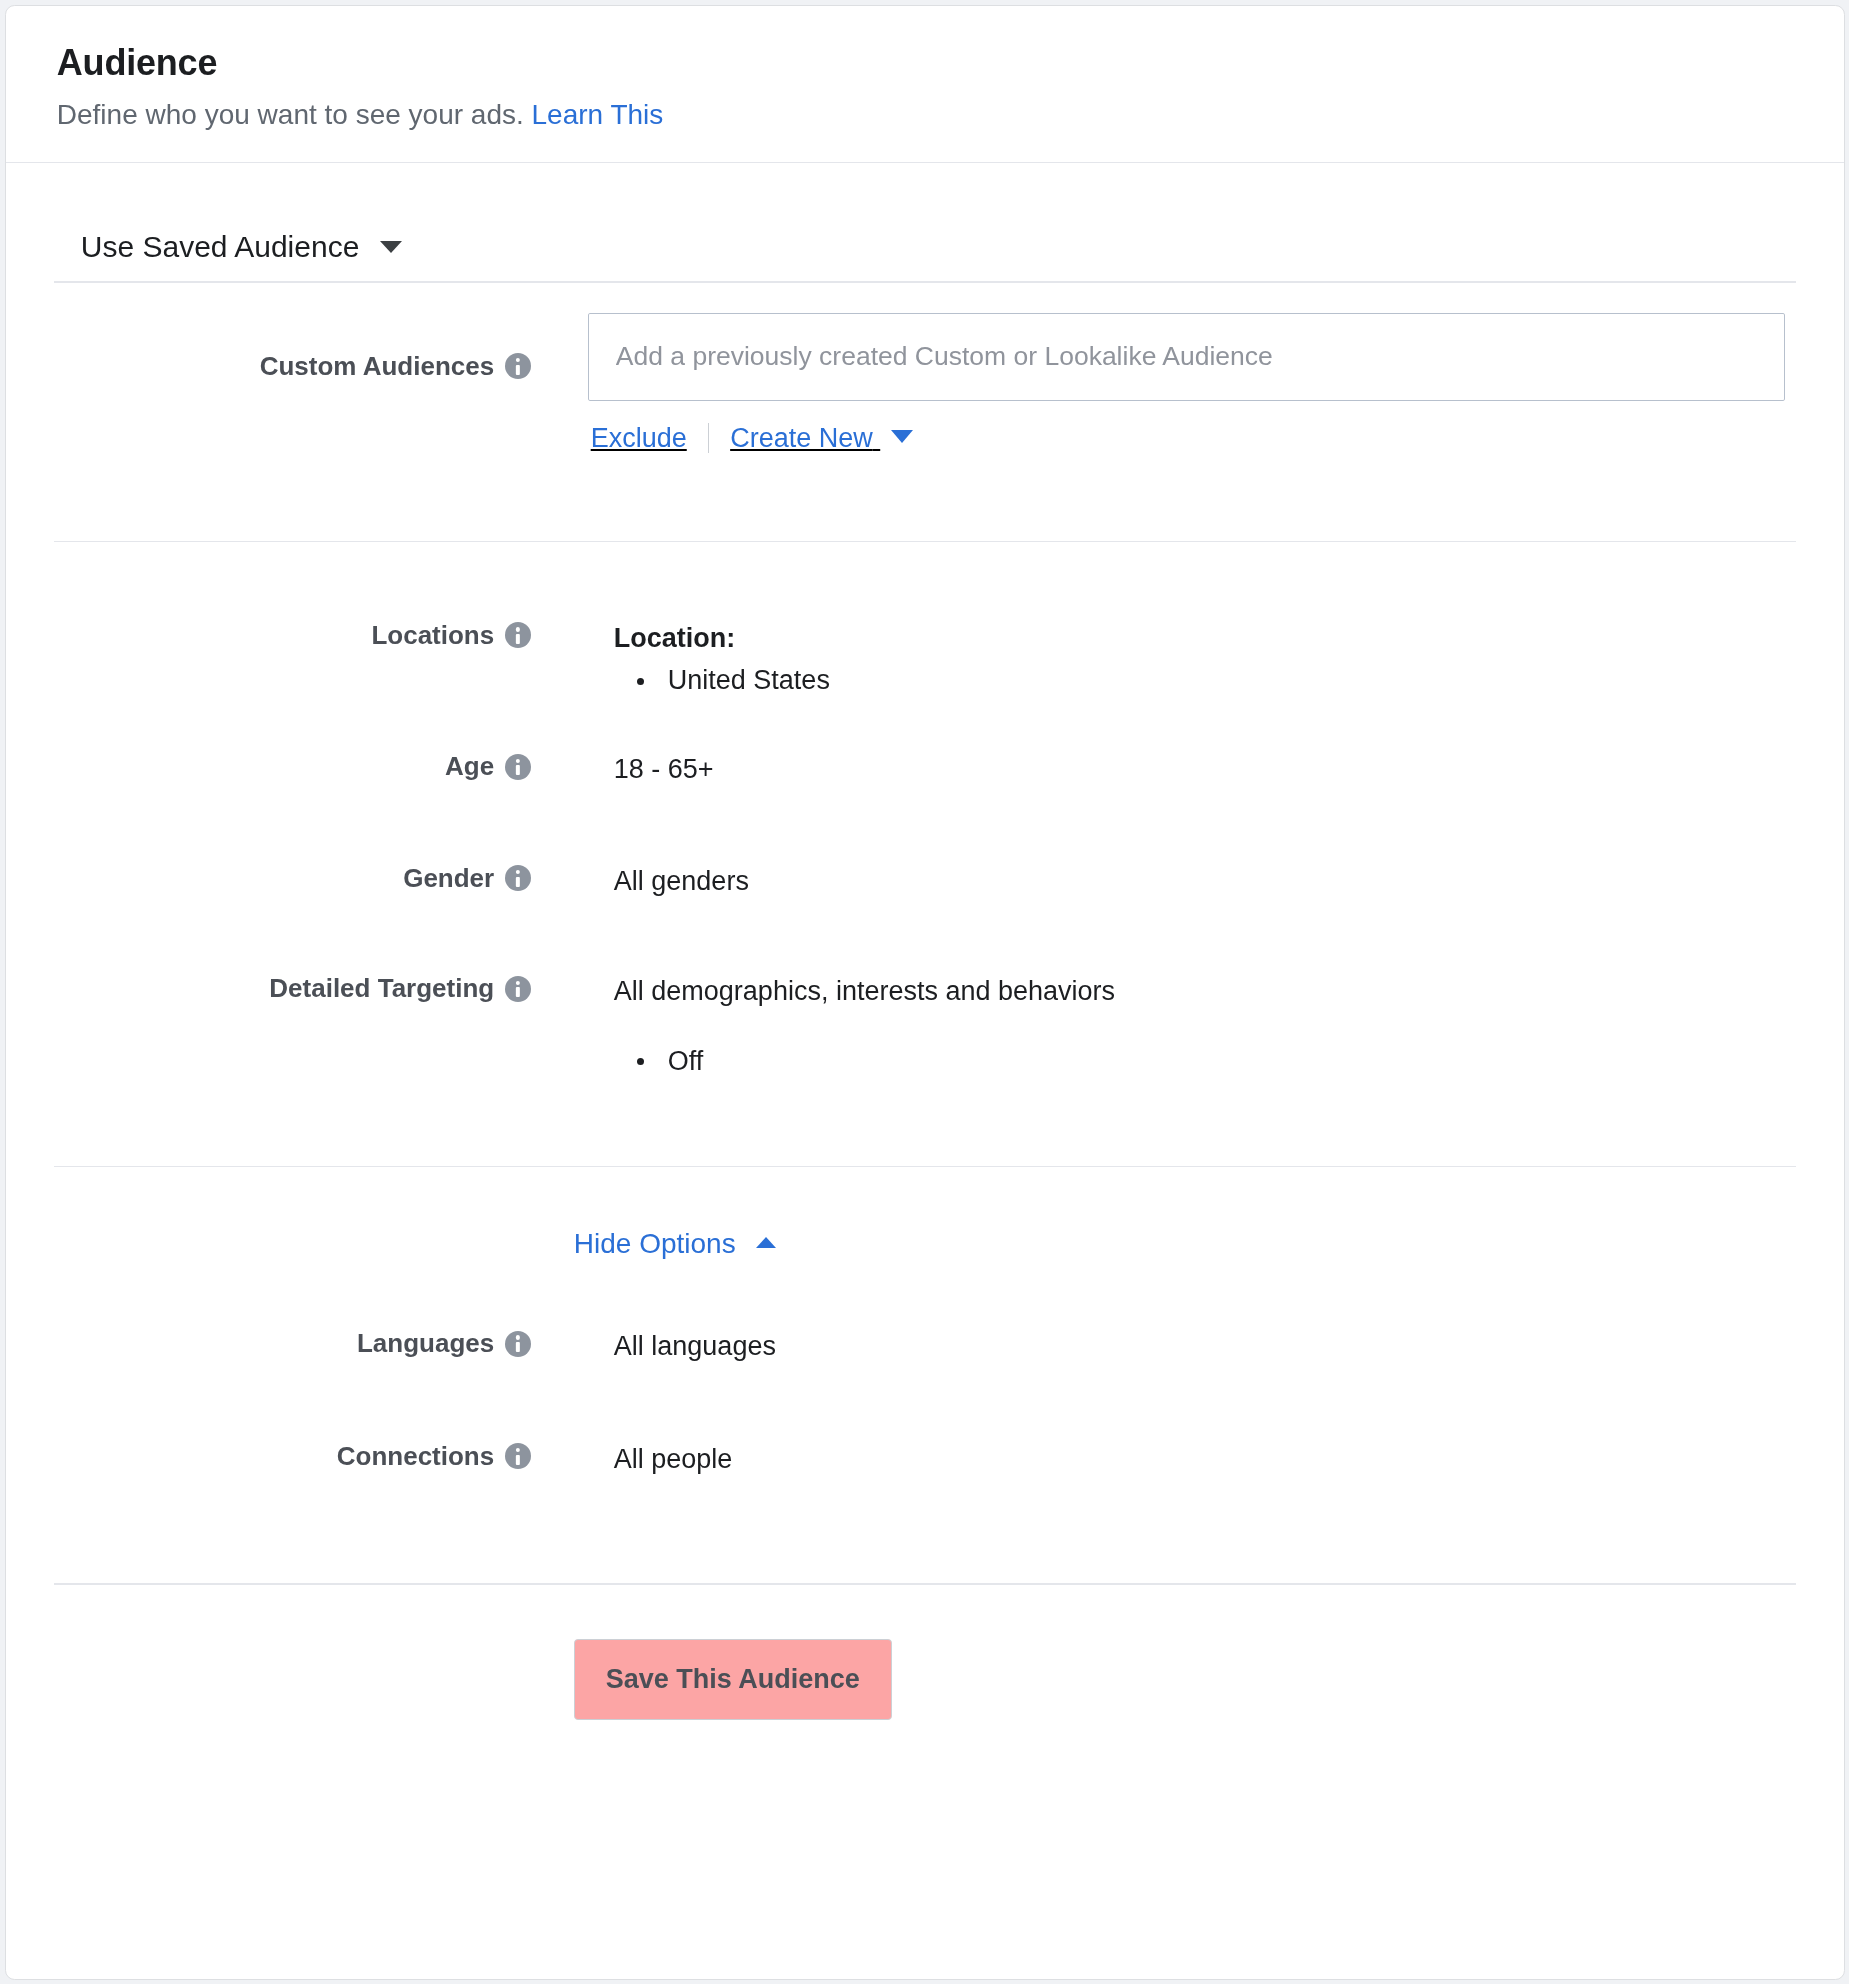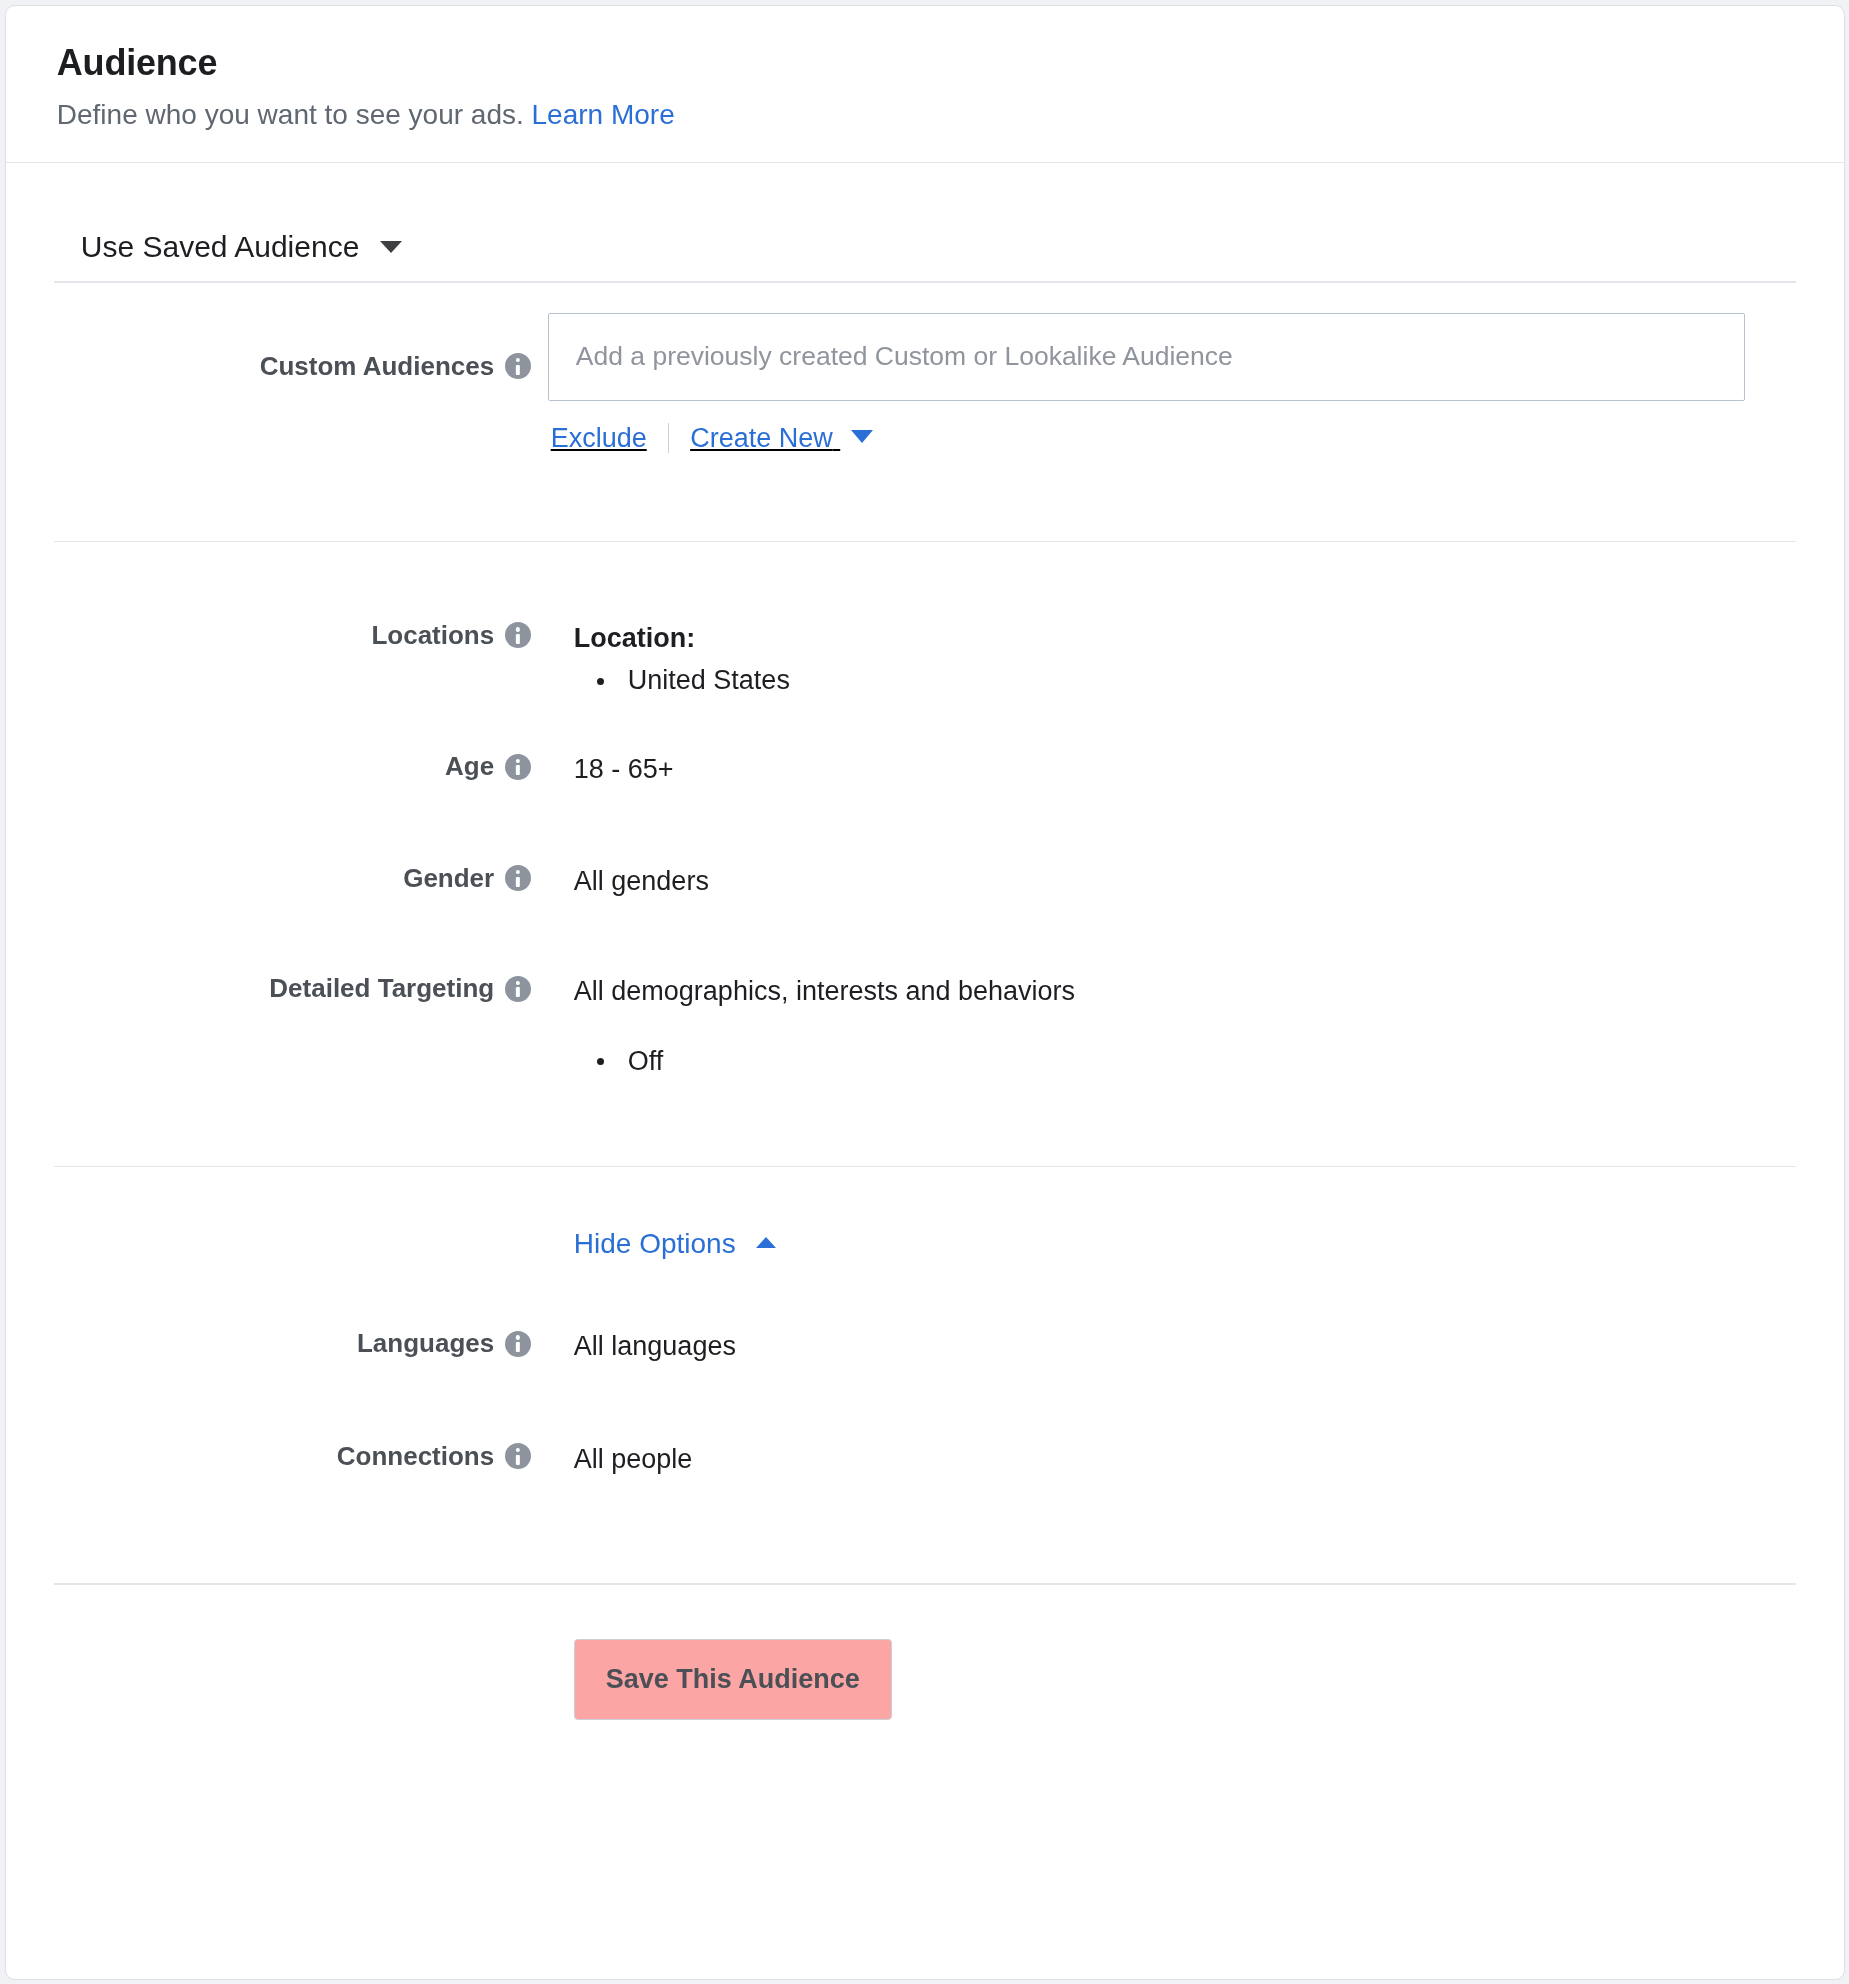--- a/index.html
+++ b/index.html
@@ -84,20 +84,21 @@
     left: 48px;
     right: 48px;
     bottom: 0;
     height: 1.4px;
     background: #e4e6eb;
   }
 
   .row {
     display: flex;
     align-items: flex-start;
+    gap: 40px;
   }
   .row-label {
     width: 525px;
     flex: 0 0 525px;
     display: flex;
     align-items: center;
     justify-content: flex-end;
     gap: 10.6px;
     font-size: 26px;
     font-weight: bold;
@@ -272,21 +273,21 @@
 </style>
 </head>
 <body>
 
 <div class="card">
 
   <div class="card-header">
     <div class="page-title">Audience</div>
     <div class="page-subtitle">
       <span>Define who you want to see your ads.</span>
-      <span class="learn-more">Learn More</span>
+      <span class="learn-more">Learn This</span>
     </div>
   </div>
 
   <div class="tabs-row">
     <div class="tab">
       <span>Use Saved Audience</span>
       <span class="caret-down"></span>
     </div>
     <div class="tabs-underline"></div>
   </div>

